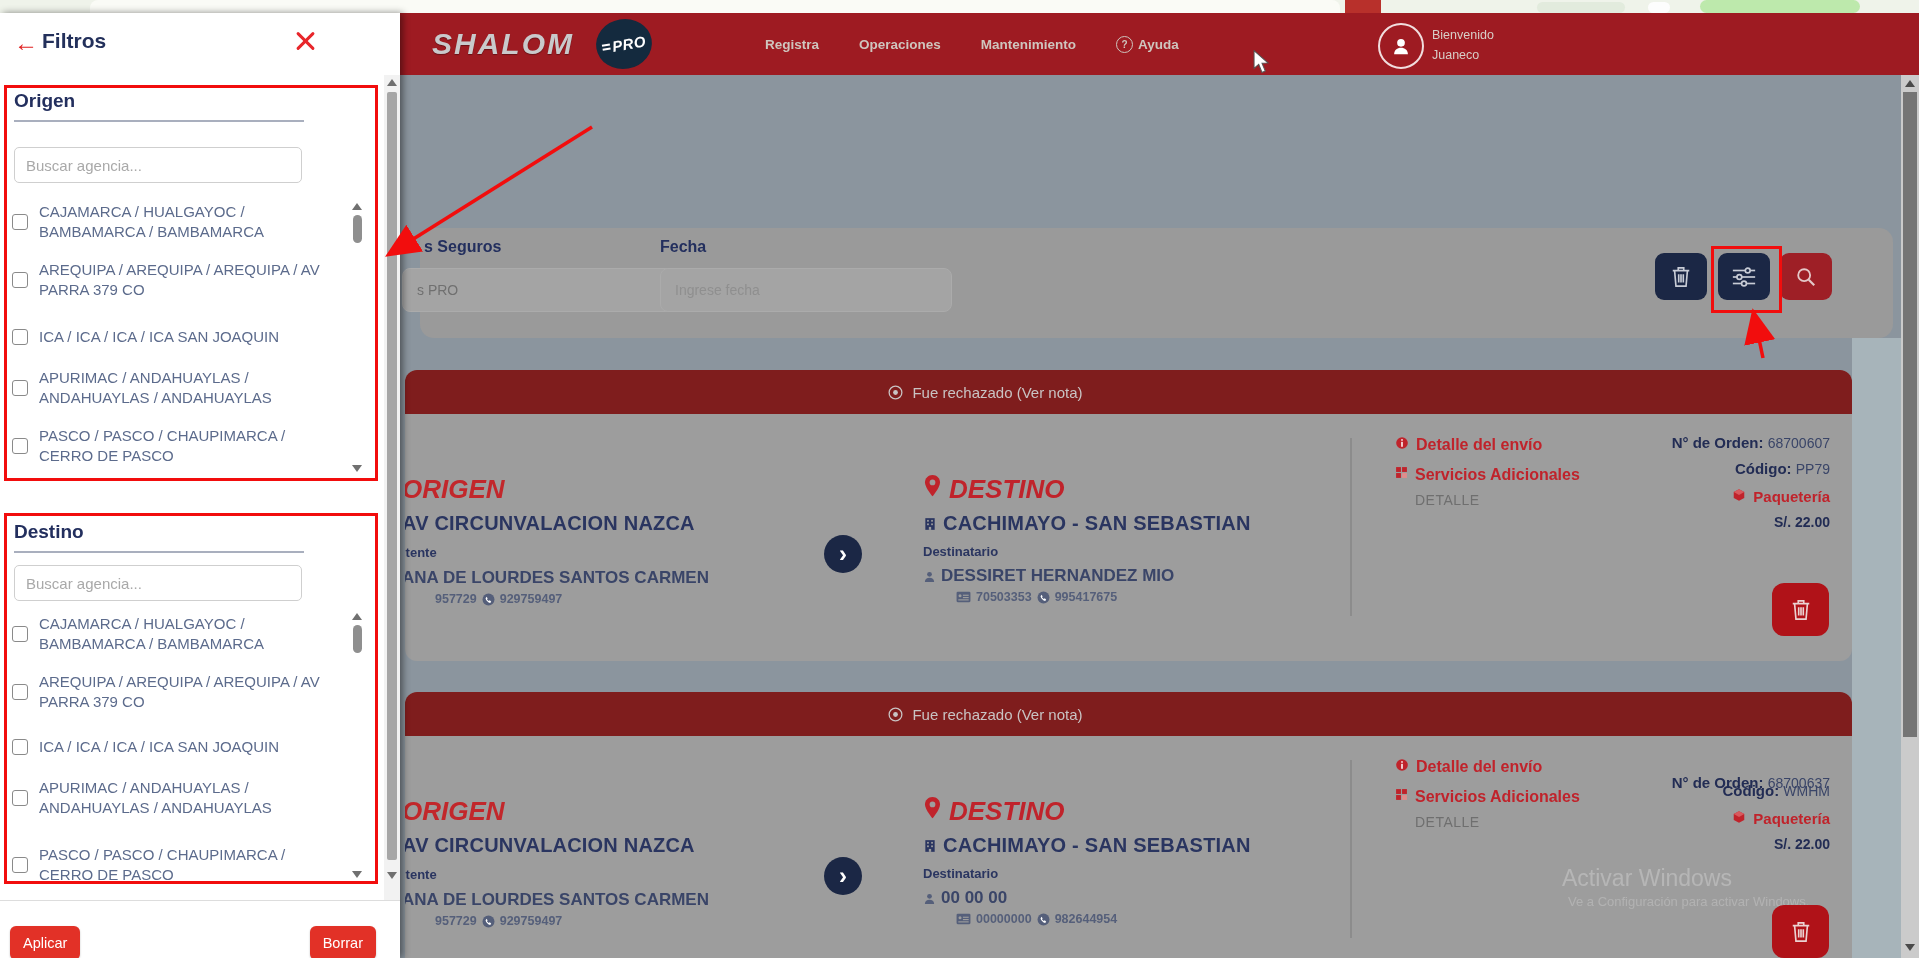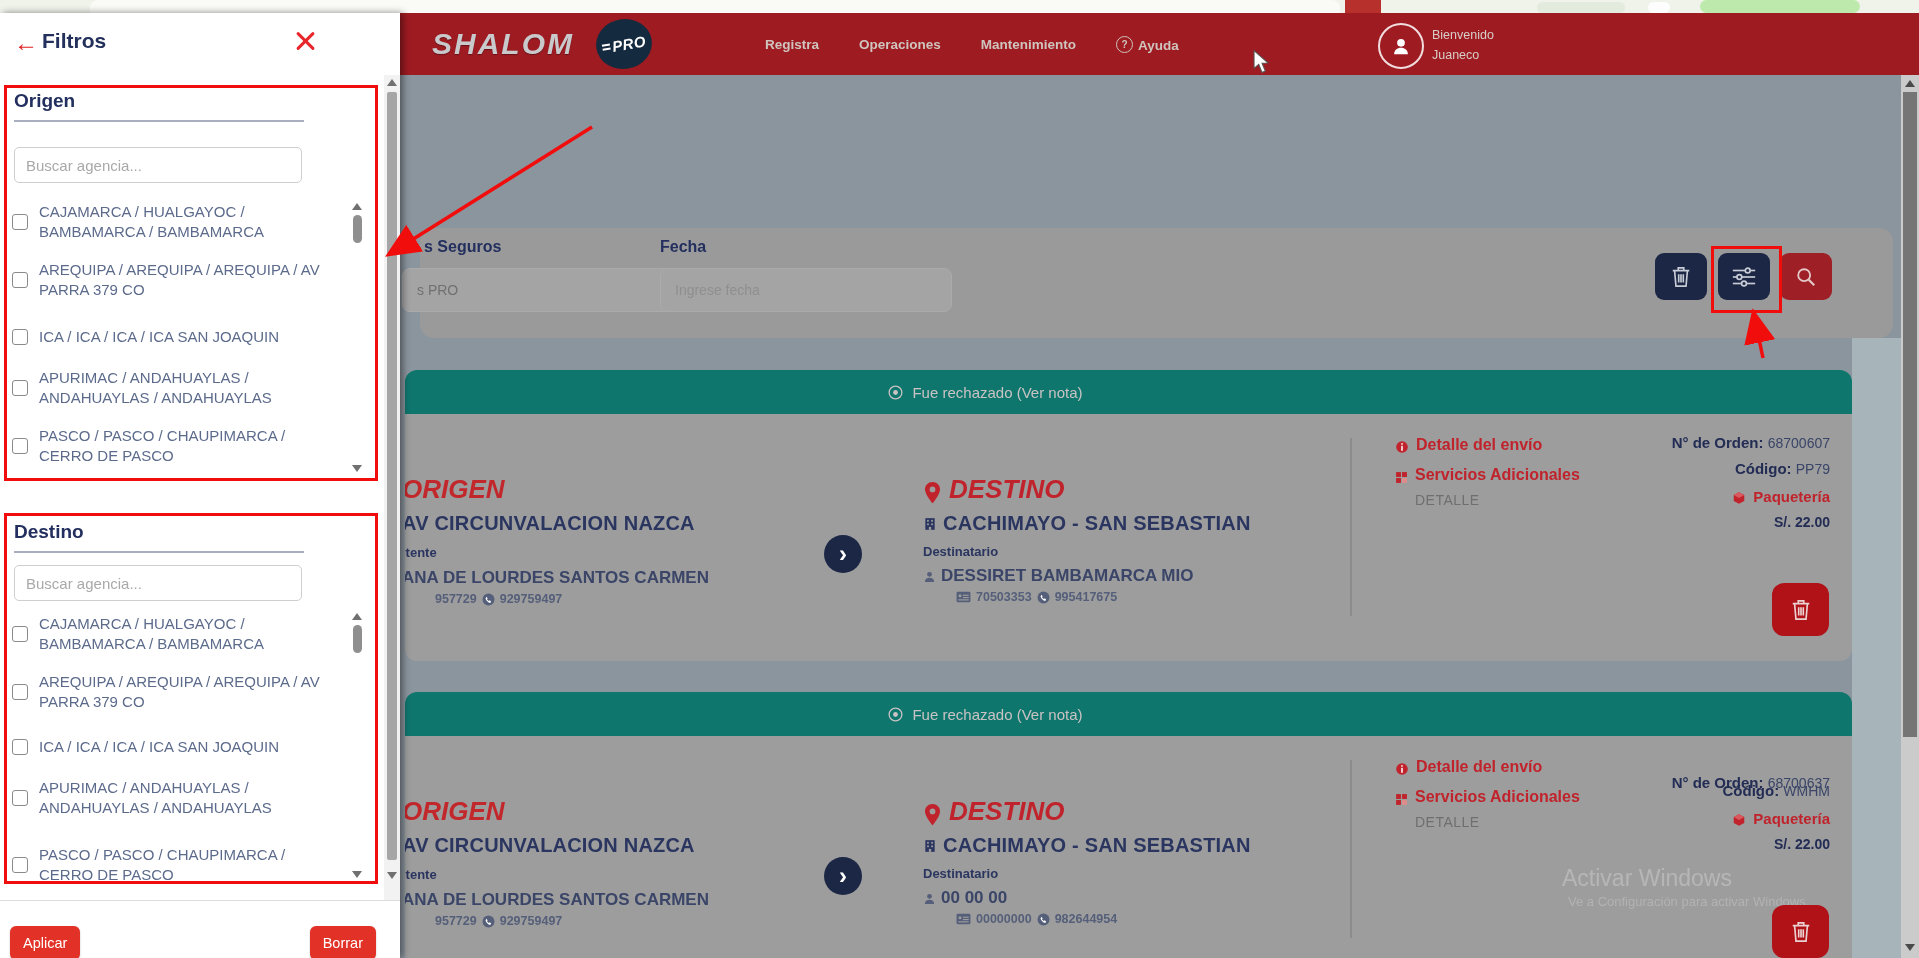--- a/index.html
+++ b/index.html
@@ -16,50 +16,50 @@
   
   #navbar{left:0;top:13px;width:1919px;height:62px;background:#9E1B22;z-index:5;}
   .brand{left:432px;top:14px;font-size:30px;font-weight:900;font-style:italic;
     color:#C9C9CB;letter-spacing:2px;text-shadow:0 1px 1px rgba(0,0,0,.35);}
   .brand-badge{left:596px;top:6px;width:56px;height:50px;background:#142A3E;border-radius:50%;
     transform:rotate(-10deg);display:flex;align-items:center;justify-content:center;}
   .brand-badge .lines{display:inline-block;width:8px;margin-right:2px;}
   .brand-badge .lines i{display:block;height:2px;background:#fff;margin:2px 0;}
   .brand-badge b{color:#fff;font-style:italic;font-size:15px;letter-spacing:.5px;}
   #nav-menu{left:765px;top:0;height:62px;display:flex;gap:40px;align-items:center;}
-  .nav-item{color:#CFC5BE;font-size:13.5px;font-weight:bold;display:flex;align-items:flex-end;gap:5px;cursor:pointer;}
+  .nav-item{color:#CFC5BE;font-size:13.5px;font-weight:bold;display:flex;align-items:center;gap:5px;cursor:pointer;}
   .help-circ{width:15px;height:15px;border:1.6px solid #CFC5BE;border-radius:50%;
     display:inline-flex;align-items:center;justify-content:center;font-size:10px;font-weight:bold;}
   .avatar{left:1378px;top:10px;width:42px;height:42px;border:2px solid rgba(255,255,255,.85);
     border-radius:50%;display:flex;align-items:center;justify-content:center;}
   .welcome{left:1432px;top:12px;color:#D8CEC8;font-size:12.5px;line-height:20px;}
   
   #main-bg{left:400px;top:75px;width:1519px;height:883px;background:#8B959E;z-index:1;}
   #right-band{left:1852px;top:338px;width:49px;height:620px;background:#A7B4BA;z-index:1;}
   #filter-card{left:420px;top:228px;width:1473px;height:110px;background:#9A9A9A;border-radius:14px;z-index:2;}
   .fc-label{font-size:16px;font-weight:bold;color:#232F5E;}
   .fc-input{height:44px;background:#A4A4A4;border:1px solid #ABABAB;border-radius:8px;
     font-size:14px;color:#707070;display:flex;align-items:center;padding:0 14px;box-sizing:border-box;}
   .sq-btn{width:52px;height:47px;border-radius:9px;display:flex;align-items:center;justify-content:center;z-index:3;}
   .navy{background:#1B2745;} .redbtn{background:#9E1F26;}
   
   .card{position:absolute;left:405px;width:1447px;background:#9D9D9D;border-radius:12px;z-index:2;overflow:hidden;}
-  .card-header{position:absolute;left:0;top:0;width:100%;height:44px;background:#0f766e;
+  .card-header{position:absolute;left:0;top:0;width:100%;height:44px;background:#7f1d1d;
     display:flex;align-items:center;}
   .card-status{position:absolute;left:420px;width:320px;display:flex;gap:8px;align-items:center;justify-content:center;
     color:#C9C3C3;font-size:15px;}
   .o-title{font-size:26px;font-weight:900;font-style:italic;color:#C2272B;}
   .o-agency{font-size:20px;font-weight:800;color:#2A3560;letter-spacing:.2px;}
   .o-role{font-size:13px;font-weight:bold;color:#2A3560;}
   .o-name{font-size:17px;font-weight:bold;color:#3A4568;display:flex;align-items:center;gap:5px;}
   .o-docs{font-size:12.5px;font-weight:bold;color:#555F7A;display:flex;align-items:center;gap:5px;padding-left:33px;}
   .chev{width:38px;height:38px;background:#1B2745;border-radius:50%;display:flex;
     align-items:center;justify-content:center;color:#fff;font-size:24px;font-weight:bold;line-height:1;}
   .vdiv{width:1.5px;background:#8C8C8C;}
-  .d-red{font-size:16px;font-weight:bold;color:#C0232B;display:flex;align-items:flex-end;gap:7px;}
+  .d-red{font-size:16px;font-weight:bold;color:#C0232B;display:flex;align-items:flex-start;gap:7px;}
   .d-gray{font-size:14px;color:#6F6F6F;letter-spacing:.5px;}
   .ord-row{font-size:15px;color:#222C54;text-align:right;margin-left:15px;}
   .ord-row b{font-weight:bold;} .ord-row span{font-weight:normal;color:#3A4568;font-size:14px;}
   .paq{display:flex;justify-content:flex-end;}
   .trash-red{position:absolute;width:57px;height:53px;background:#B01218;border-radius:12px;
     display:flex;align-items:center;justify-content:center;}
   .watermark1{font-size:23px;color:rgba(255,255,255,.26);}
   .watermark2{font-size:13px;color:rgba(255,255,255,.22);}
   
   #drawer{left:0;top:13px;width:400px;height:945px;background:#fff;z-index:40;
@@ -221,21 +221,21 @@
           </g>
         </svg>
       <span>CACHIMAYO - SAN SEBASTIAN</span>
     </div>
     <div class="abs o-role" style="left:518px;top:174px;">Destinatario</div>
     <div class="abs o-name" style="left:518px;top:196px;">
       <svg width="13" height="13" viewBox="0 0 24 24">
           <circle cx="12" cy="8" r="4.4" fill="#555F7A"></circle>
           <path d="M3.5 22c0-5 3.8-7.5 8.5-7.5s8.5 2.5 8.5 7.5z" fill="#555F7A"></path>
         </svg>
-      <span>DESSIRET BAMBAMARCA MIO</span>
+      <span>DESSIRET HERNANDEZ MIO</span>
     </div>
     <div class="abs o-docs" style="left:518px;top:220px;">
       <svg width="15" height="12" viewBox="0 0 26 20">
           <rect x="1" y="1" width="24" height="18" rx="2" fill="#555F7A"></rect>
           <circle cx="7" cy="8" r="2.6" fill="#9D9D9D"></circle>
           <rect x="12" y="6" width="10" height="2" fill="#9D9D9D"></rect>
           <rect x="12" y="10" width="10" height="2" fill="#9D9D9D"></rect>
           <rect x="4" y="14" width="18" height="2" fill="#9D9D9D"></rect>
         </svg>
       <span>70503353</span>

